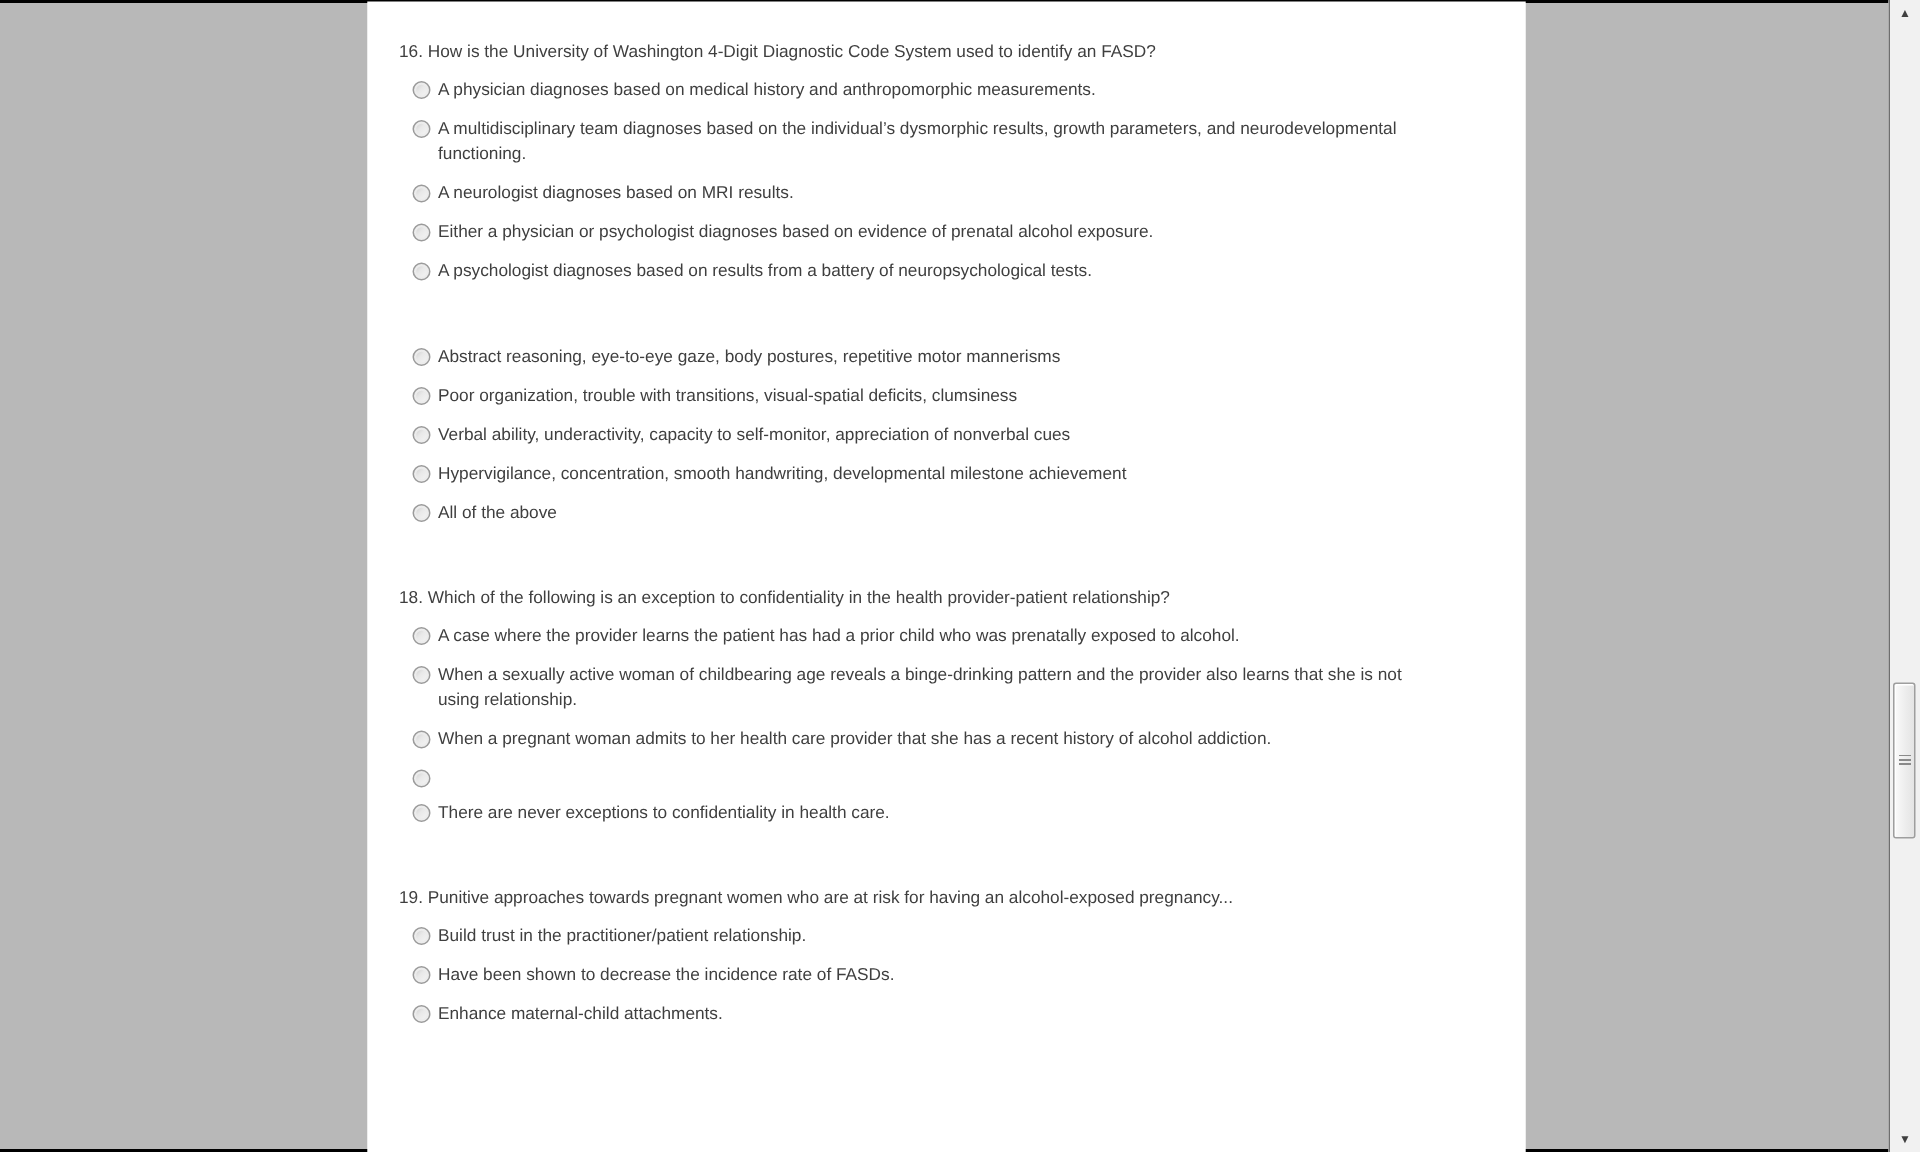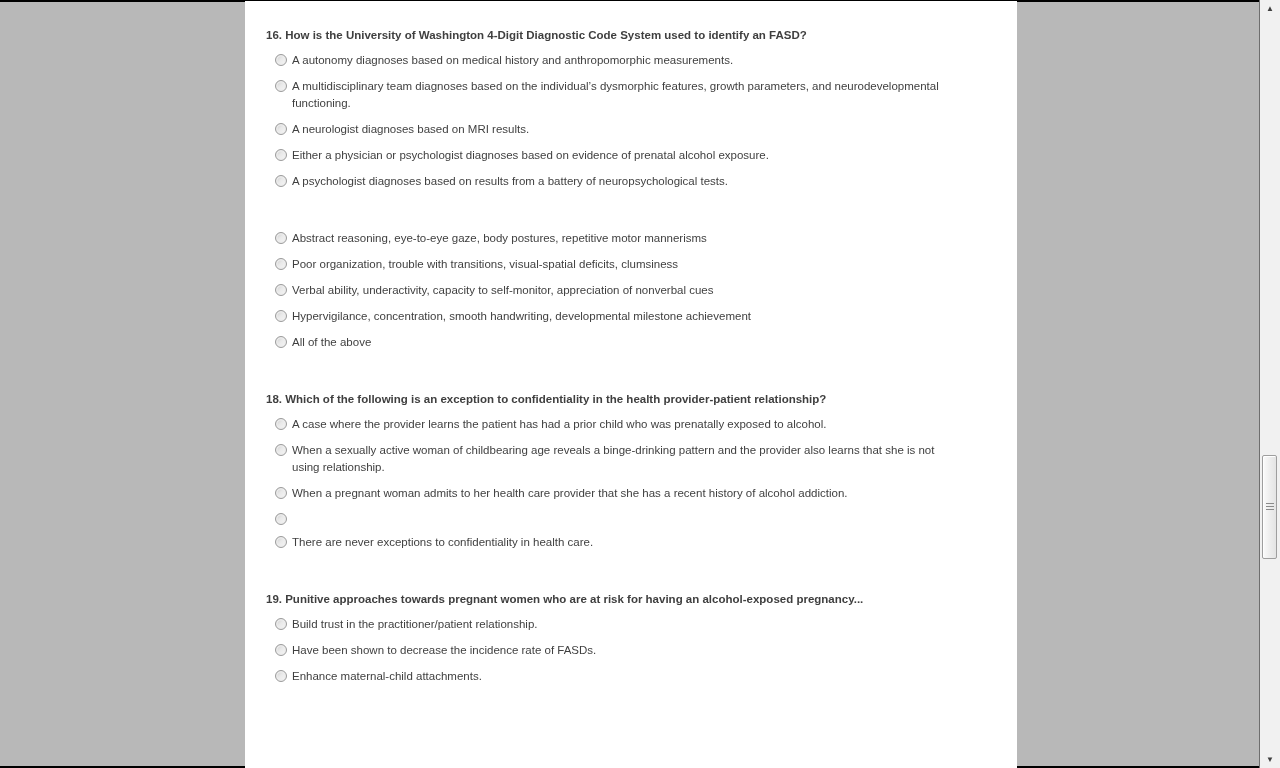--- a/index.html
+++ b/index.html
@@ -40,21 +40,20 @@
     position:absolute;left:245px;top:0;width:772px;height:768px;
     background:var(--content-bg);
     padding:27px 0 0 21px;
     overflow:hidden;
   }
 
   .question{margin-bottom:40px;}
   .q-text{
     width:708px;
     margin-bottom:8px;
-    font-weight:bold;
   }
   .options{margin-left:9px;}
   .option{
     display:flex;
     align-items:flex-start;
     margin-bottom:9px;
   }
   .radio{
     flex:0 0 auto;
     width:12px;height:12px;
@@ -107,25 +106,25 @@
 <div class="side-margin" id="right-margin"></div>
 <div id="top-edge-line"></div>
 
 <div id="content">
 
   <section class="question">
     <div class="q-text">16. How is the University of Washington 4-Digit Diagnostic Code System used to identify an FASD?</div>
     <div class="options">
       <div class="option">
         <span class="radio"></span>
-        <span class="opt-text">A autonomy diagnoses based on medical history and anthropomorphic measurements.</span>
-      </div>
-      <div class="option">
-        <span class="radio"></span>
-        <span class="opt-text">A multidisciplinary team diagnoses based on the individual’s dysmorphic features, growth parameters, and neurodevelopmental functioning.</span>
+        <span class="opt-text">A physician diagnoses based on medical history and anthropomorphic measurements.</span>
+      </div>
+      <div class="option">
+        <span class="radio"></span>
+        <span class="opt-text">A multidisciplinary team diagnoses based on the individual’s dysmorphic results, growth parameters, and neurodevelopmental functioning.</span>
       </div>
       <div class="option">
         <span class="radio"></span>
         <span class="opt-text">A neurologist diagnoses based on MRI results.</span>
       </div>
       <div class="option">
         <span class="radio"></span>
         <span class="opt-text">Either a physician or psychologist diagnoses based on evidence of prenatal alcohol exposure.</span>
       </div>
       <div class="option">

